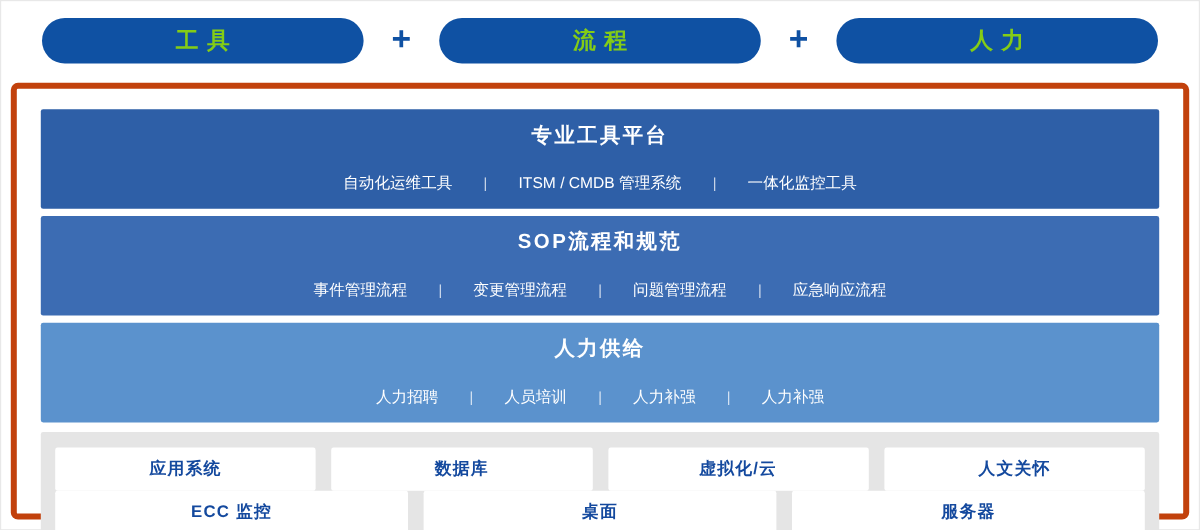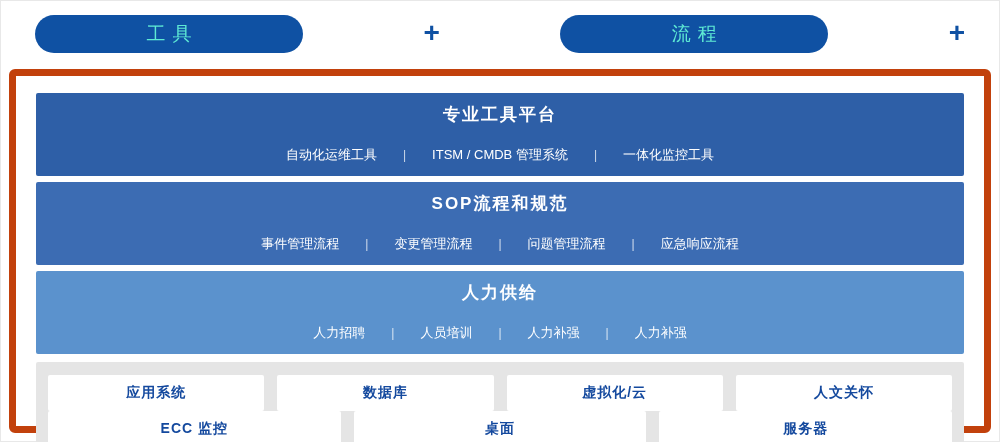--- a/index.html
+++ b/index.html
@@ -8,34 +8,34 @@
 
   .page { width: 1000px; height: 442px; background: #ffffff; border: 1px solid #e8e8e8; }
 
   
   .top-row {
     display: flex; align-items: center; justify-content: space-between;
     padding: 13px 34px 0 34px; height: 53px;
   }
   .pill {
     width: 268px; height: 38px; border-radius: 19px;
-    background: #0f51a3; color: #5eead4;
+    background: #0f51a3; color: #84cc16;
     display: flex; align-items: center; justify-content: center;
-    font-size: 19px; font-weight: normal; letter-spacing: 7px;
+    font-size: 19px; font-weight: bold; letter-spacing: 7px;
     text-indent: 7px;
   }
   .plus {
     color: #0f51a3; font-size: 28px; font-weight: bold; line-height: 1;
     padding-bottom: 2px;
   }
 
   
   .main {
     margin: 15px 8px 10px 8px;
-    border: 7px solid #c2410c; border-radius: 6px;
+    border: 5px solid #c2410c; border-radius: 6px;
     padding: 17px 20px 14px 20px;
     height: 364px;
     display: flex; flex-direction: column; gap: 6px;
     background: #ffffff;
   }
 
   
   .band {
     color: #ffffff; text-align: center;
     padding: 10px 0 12px 0;
@@ -77,20 +77,23 @@
 
   <div class="top-row">
     <div class="pill">
       <span>工具</span>
     </div>
     <div class="plus">+</div>
     <div class="pill">
       <span>流程</span>
     </div>
     <div class="plus">+</div>
+    <div class="pill">
+      <span>人力</span>
+    </div>
   </div>
 
   <div class="main">
 
     <div class="band band-1">
       <div class="band-title">专业工具平台</div>
       <div class="band-items">
         <span class="item">自动化运维工具</span>
         <span class="sep">|</span>
         <span class="item">ITSM / CMDB 管理系统</span>

